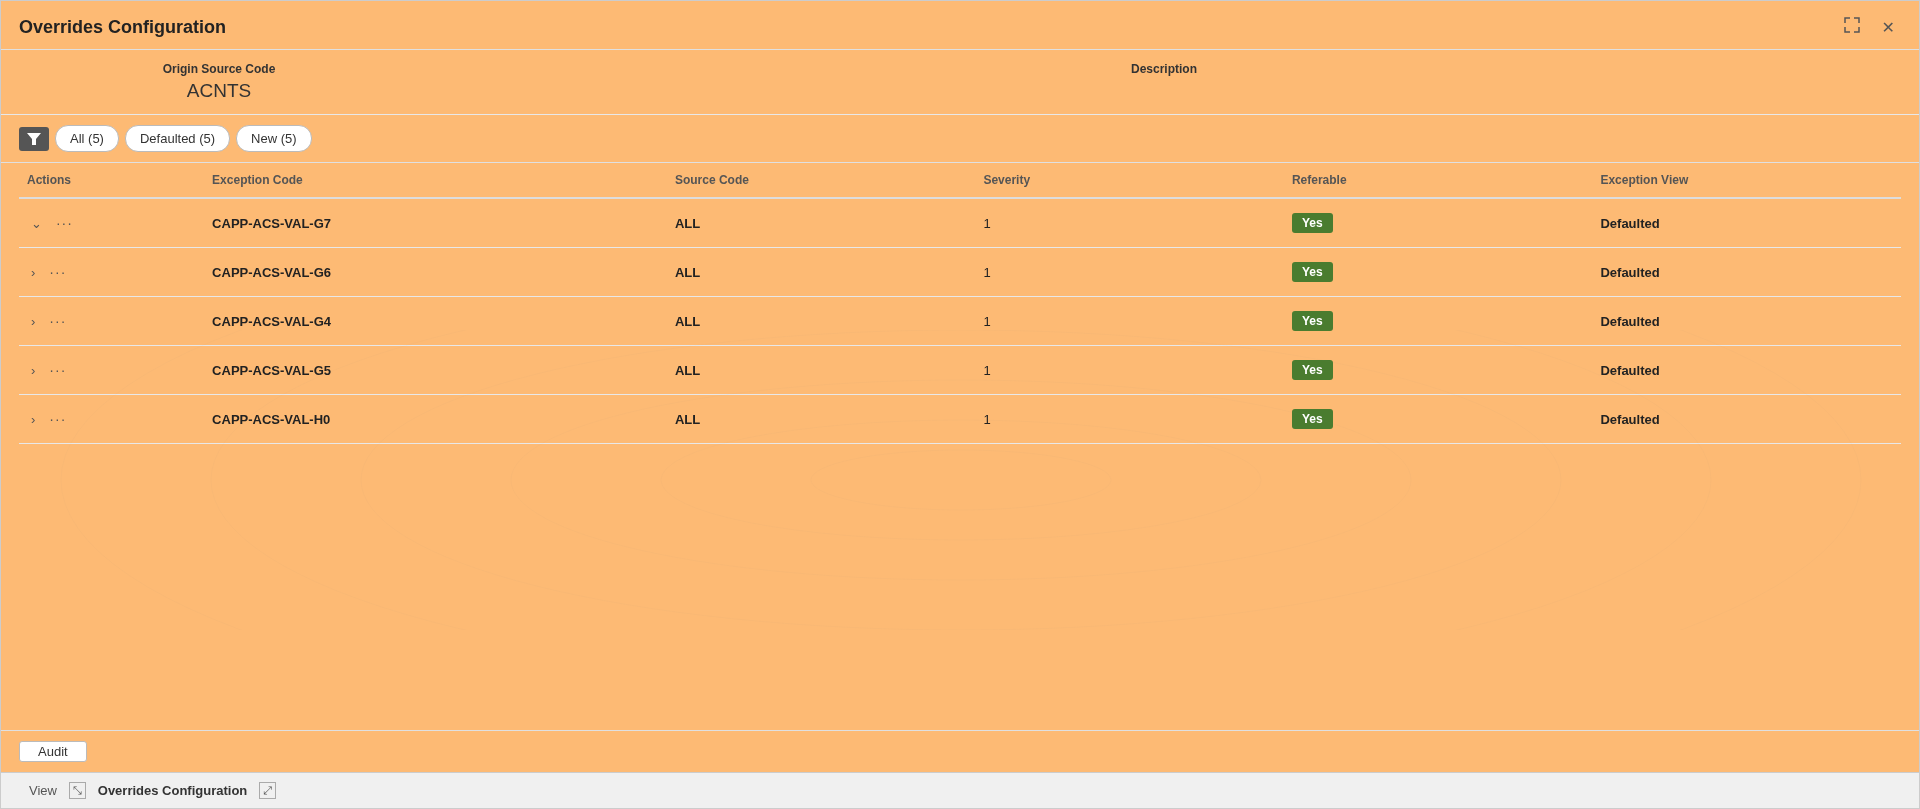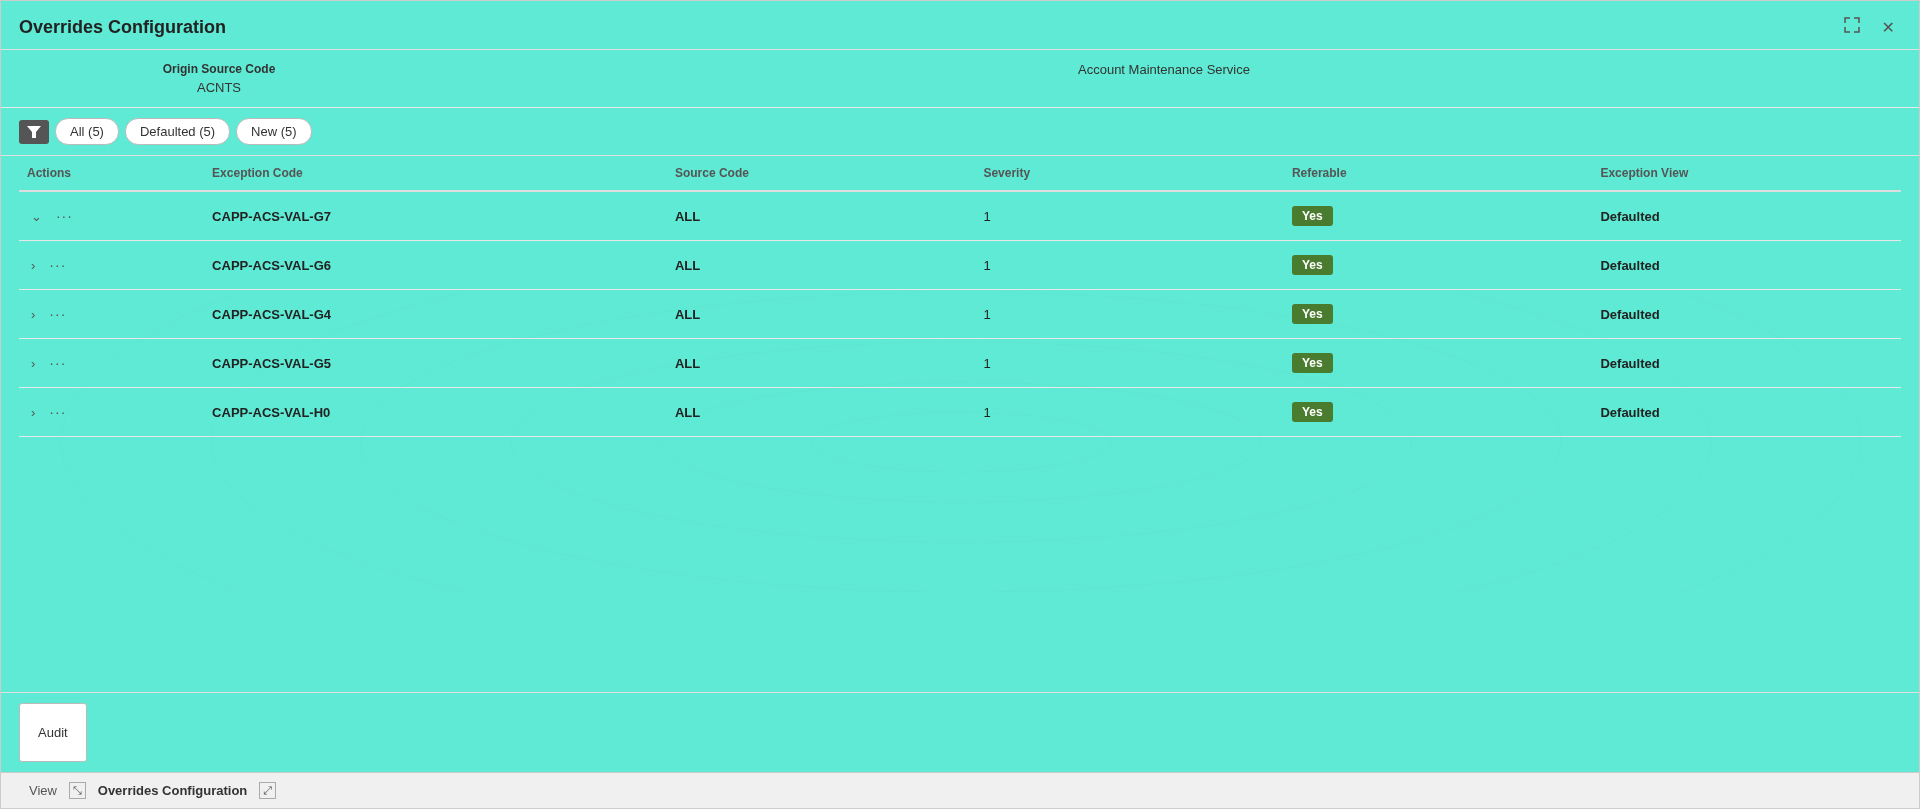--- a/index.html
+++ b/index.html
@@ -10,21 +10,21 @@
       width: 1920px;
       height: 809px;
       overflow: hidden;
       display: flex;
       align-items: center;
       justify-content: center;
     }
     .modal {
       width: 1920px;
       height: 809px;
-      background: #5eead4;
+      background: #fdba74;
       border: 1px solid #ccc;
       display: flex;
       flex-direction: column;
       position: relative;
     }
     .modal-header {
       display: flex;
       align-items: center;
       justify-content: space-between;
       padding: 14px 18px 10px 18px;
@@ -57,21 +57,21 @@
       text-align: center;
     }
     .meta-label {
       font-weight: bold;
       color: #333;
       font-size: 12px;
       margin-bottom: 4px;
     }
     .meta-value {
       color: #333;
-      font-size: 13px;
+      font-size: 19px;
     }
     .filter-bar {
       display: flex;
       align-items: center;
       padding: 10px 18px;
       gap: 6px;
       border-bottom: 1px solid #e0e0e0;
     }
     .filter-icon-btn {
       background: #555;
@@ -163,21 +163,21 @@
     .footer-area {
       padding: 10px 18px;
       border-top: 1px solid #e0e0e0;
       display: flex;
       align-items: center;
     }
     .audit-btn {
       background: #fff;
       border: 1px solid #bbb;
       cursor: pointer;
-      padding: 21px 18px;
+      padding: 2px 18px;
       border-radius: 3px;
       font-size: 13px;
       color: #333;
     }
     .bottom-bar {
       background: #f0f0f0;
       border-top: 1px solid #ccc;
       display: flex;
       align-items: center;
       padding: 6px 28px;
@@ -235,21 +235,21 @@
       <button class="header-btn" title="Close">✕</button>
     </div>
   </div>
 
   <div class="modal-meta">
     <div>
       <div class="meta-label">Origin Source Code</div>
       <div class="meta-value">ACNTS</div>
     </div>
     <div>
-      <div class="meta-value">Account Maintenance Service</div>
+      <div class="meta-label">Description</div>
     </div>
   </div>
 
   <div class="filter-bar">
     <button class="filter-icon-btn" title="Filter">
       <svg width="14" height="14" viewBox="0 0 14 14" fill="white">
         <polygon points="0,1 14,1 9,7 9,13 5,13 5,7"></polygon>
       </svg>
     </button>
     <button class="tab-btn">All (5)</button>

